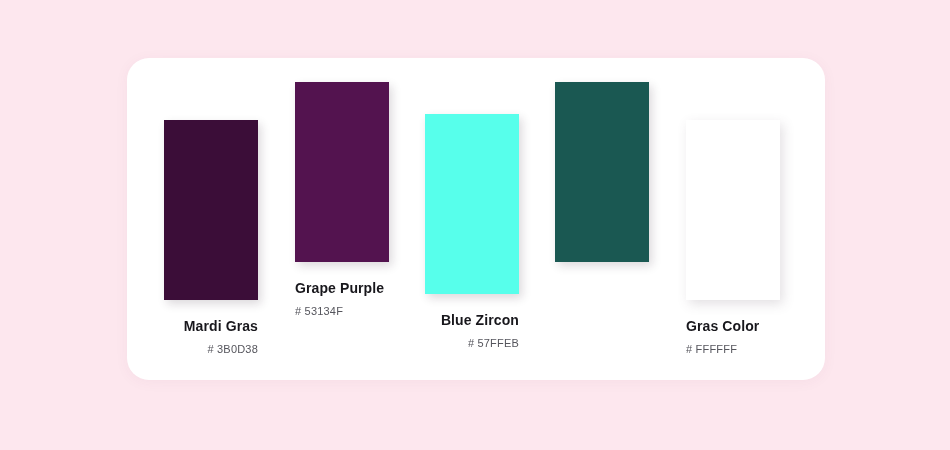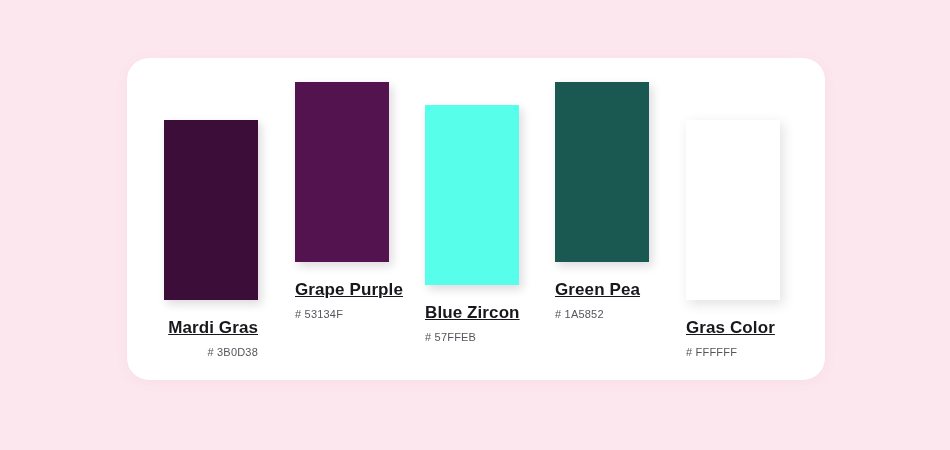--- a/index.html
+++ b/index.html
@@ -50,27 +50,26 @@
   .swatch-chip.is-white {
     background: #ffffff;
     box-shadow: 3px 4px 11px rgba(90, 70, 90, 0.17);
   }
 
   .swatch-meta {
     margin-top: 19px;
   }
 
   .swatch-name {
-    font-size: 17px;
+    font-size: 14px;
     font-weight: bold;
     color: #18171c;
     letter-spacing: 0.1px;
     line-height: 1;
     white-space: nowrap;
-    text-decoration: underline;
   }
 
   .swatch-hex {
     margin-top: 11px;
     font-size: 11px;
     font-weight: normal;
     color: #55555c;
     letter-spacing: 0.2px;
     line-height: 1;
     white-space: nowrap;
@@ -89,33 +88,29 @@
             <div class="swatch-hex"># 3B0D38</div>
           </div>
         </div>
         <div class="swatch-item" style="left: 168px; top: 24px;">
           <div class="swatch-chip" style="background: rgb(83, 19, 79);"></div>
           <div class="swatch-meta">
             <div class="swatch-name">Grape Purple</div>
             <div class="swatch-hex"># 53134F</div>
           </div>
         </div>
-        <div class="swatch-item" style="left: 298px; top: 47px;">
+        <div class="swatch-item" style="left: 298px; top: 56px; text-align: right;">
           <div class="swatch-chip" style="background: rgb(87, 255, 235);"></div>
           <div class="swatch-meta">
             <div class="swatch-name">Blue Zircon</div>
             <div class="swatch-hex"># 57FFEB</div>
           </div>
         </div>
         <div class="swatch-item" style="left: 428px; top: 24px;">
           <div class="swatch-chip" style="background: rgb(26, 88, 82);"></div>
-          <div class="swatch-meta">
-            <div class="swatch-name">Green Pea</div>
-            <div class="swatch-hex"># 1A5852</div>
-          </div>
         </div>
         <div class="swatch-item" style="left: 559px; top: 62px;">
           <div class="swatch-chip is-white" style="background: rgb(255, 255, 255);"></div>
           <div class="swatch-meta">
             <div class="swatch-name">Gras Color</div>
             <div class="swatch-hex"># FFFFFF</div>
           </div>
         </div>
       </div>
   </div>

